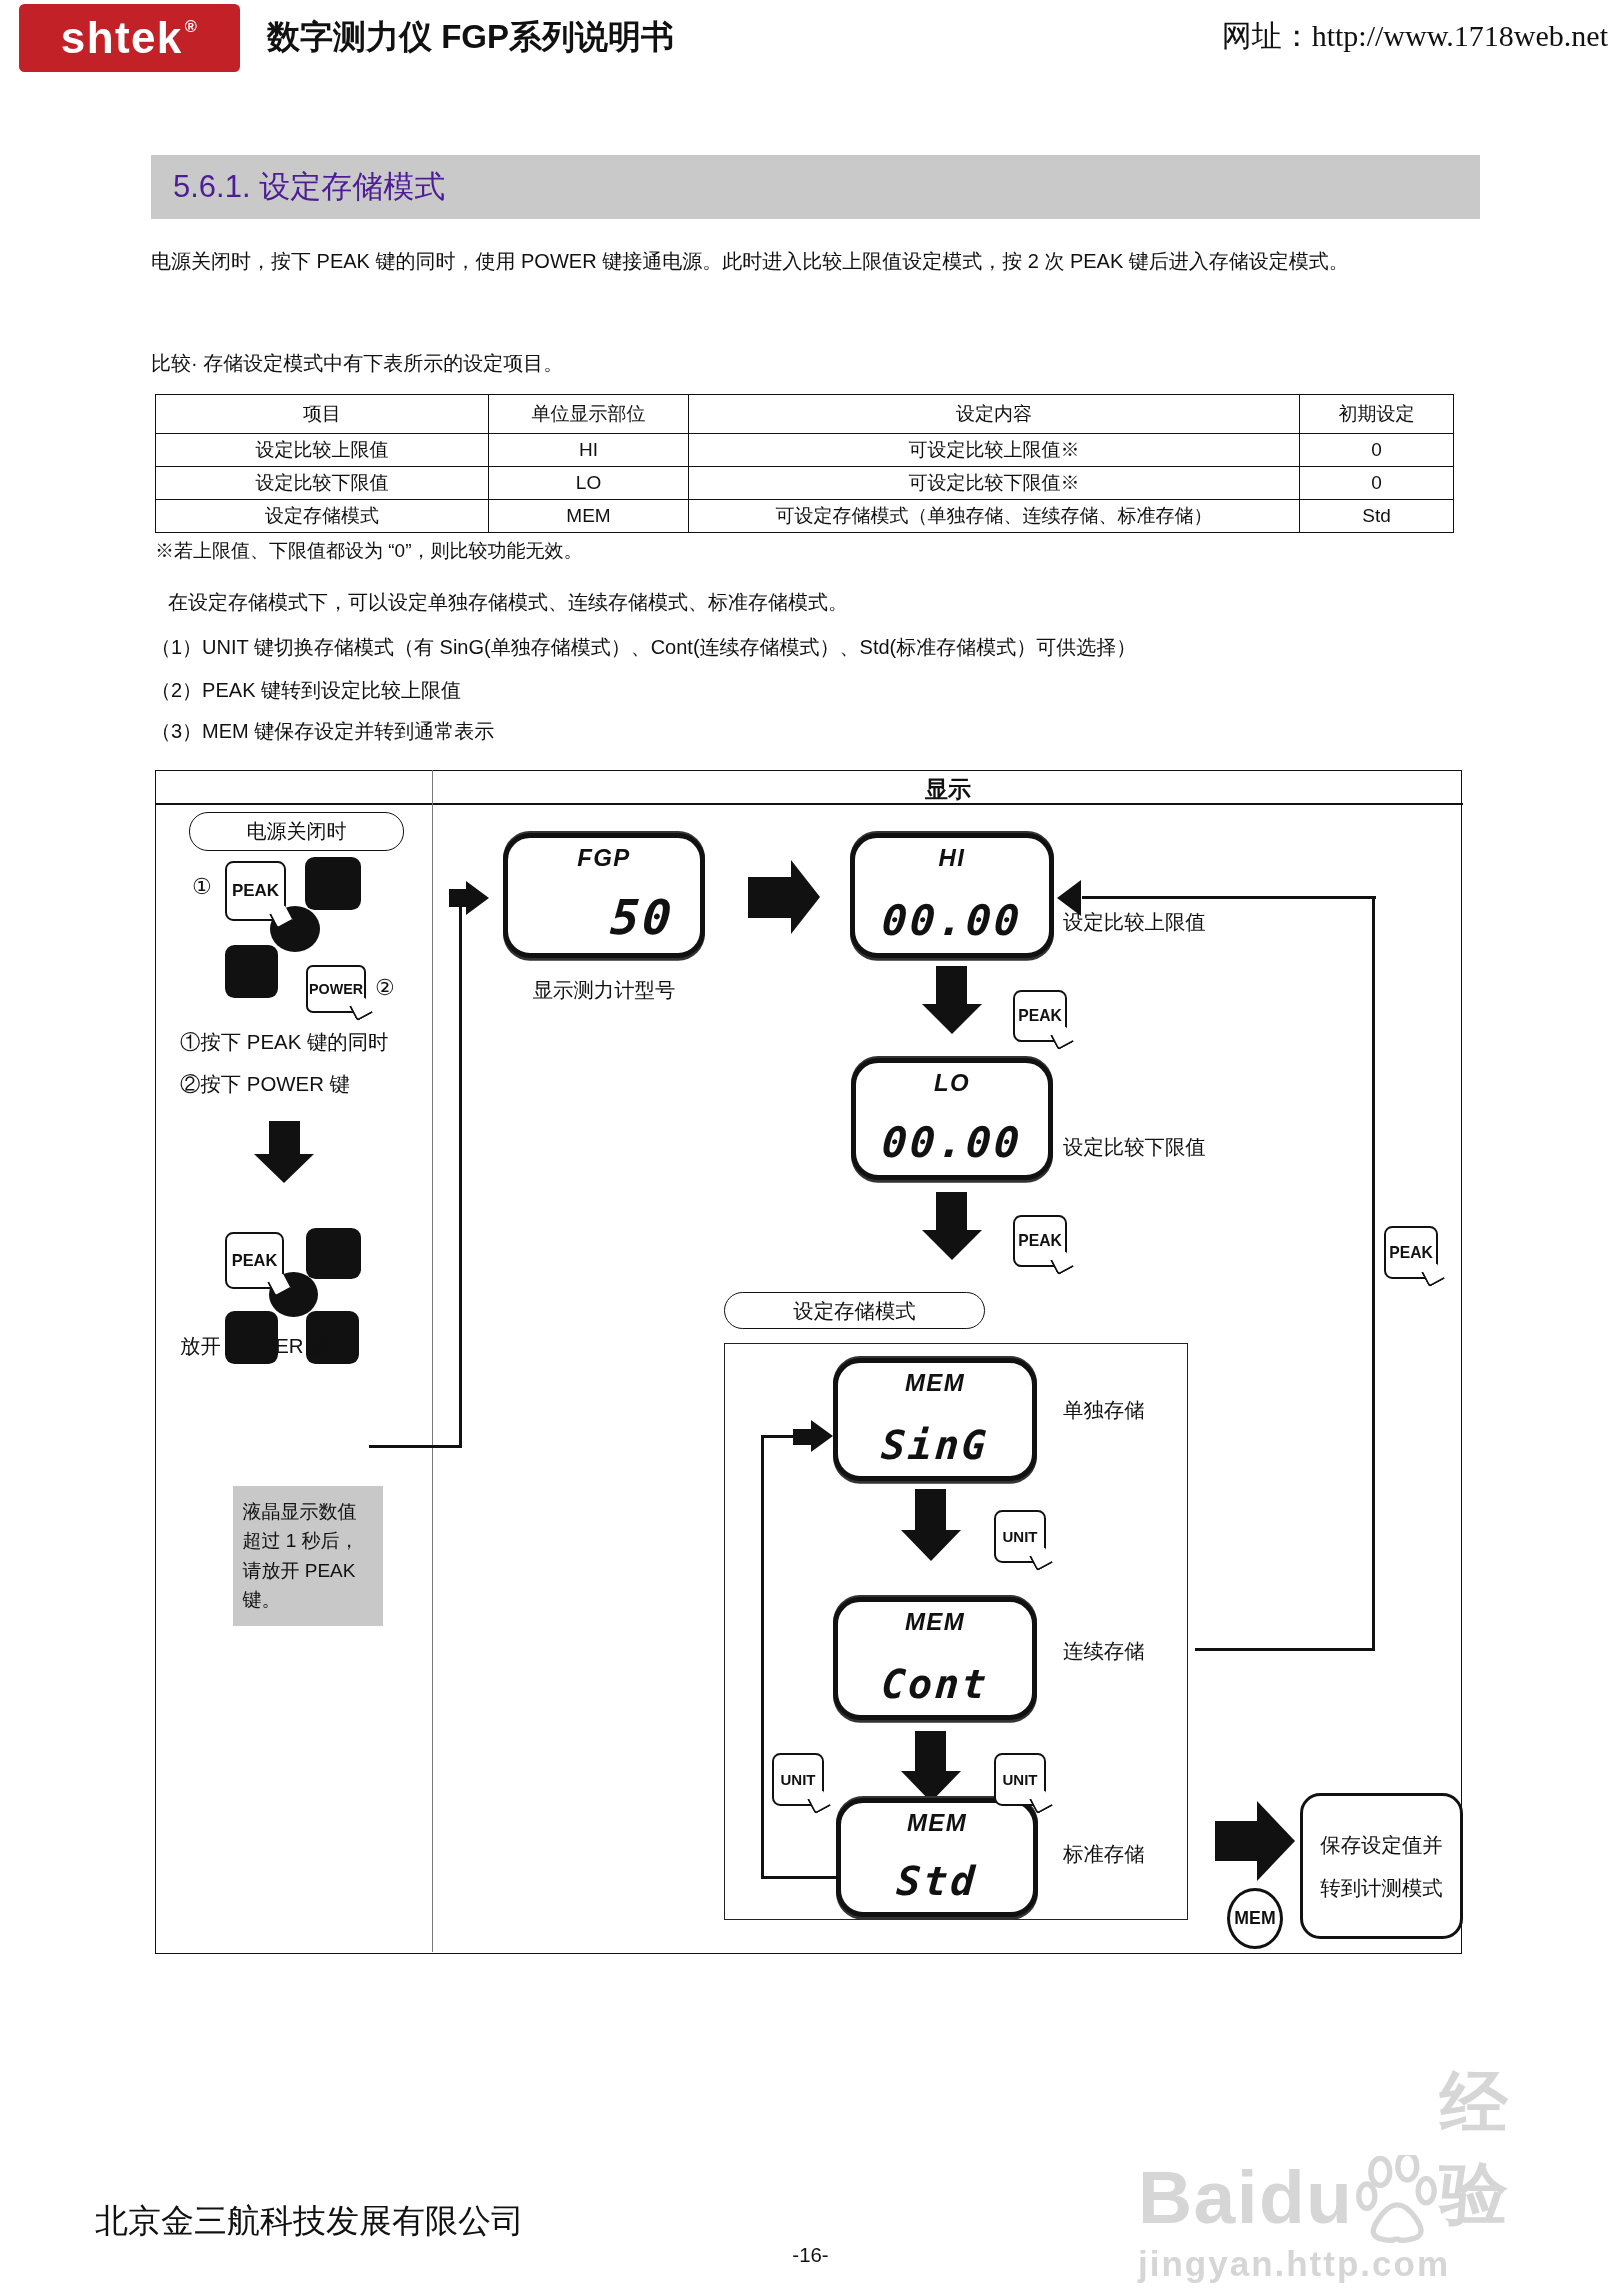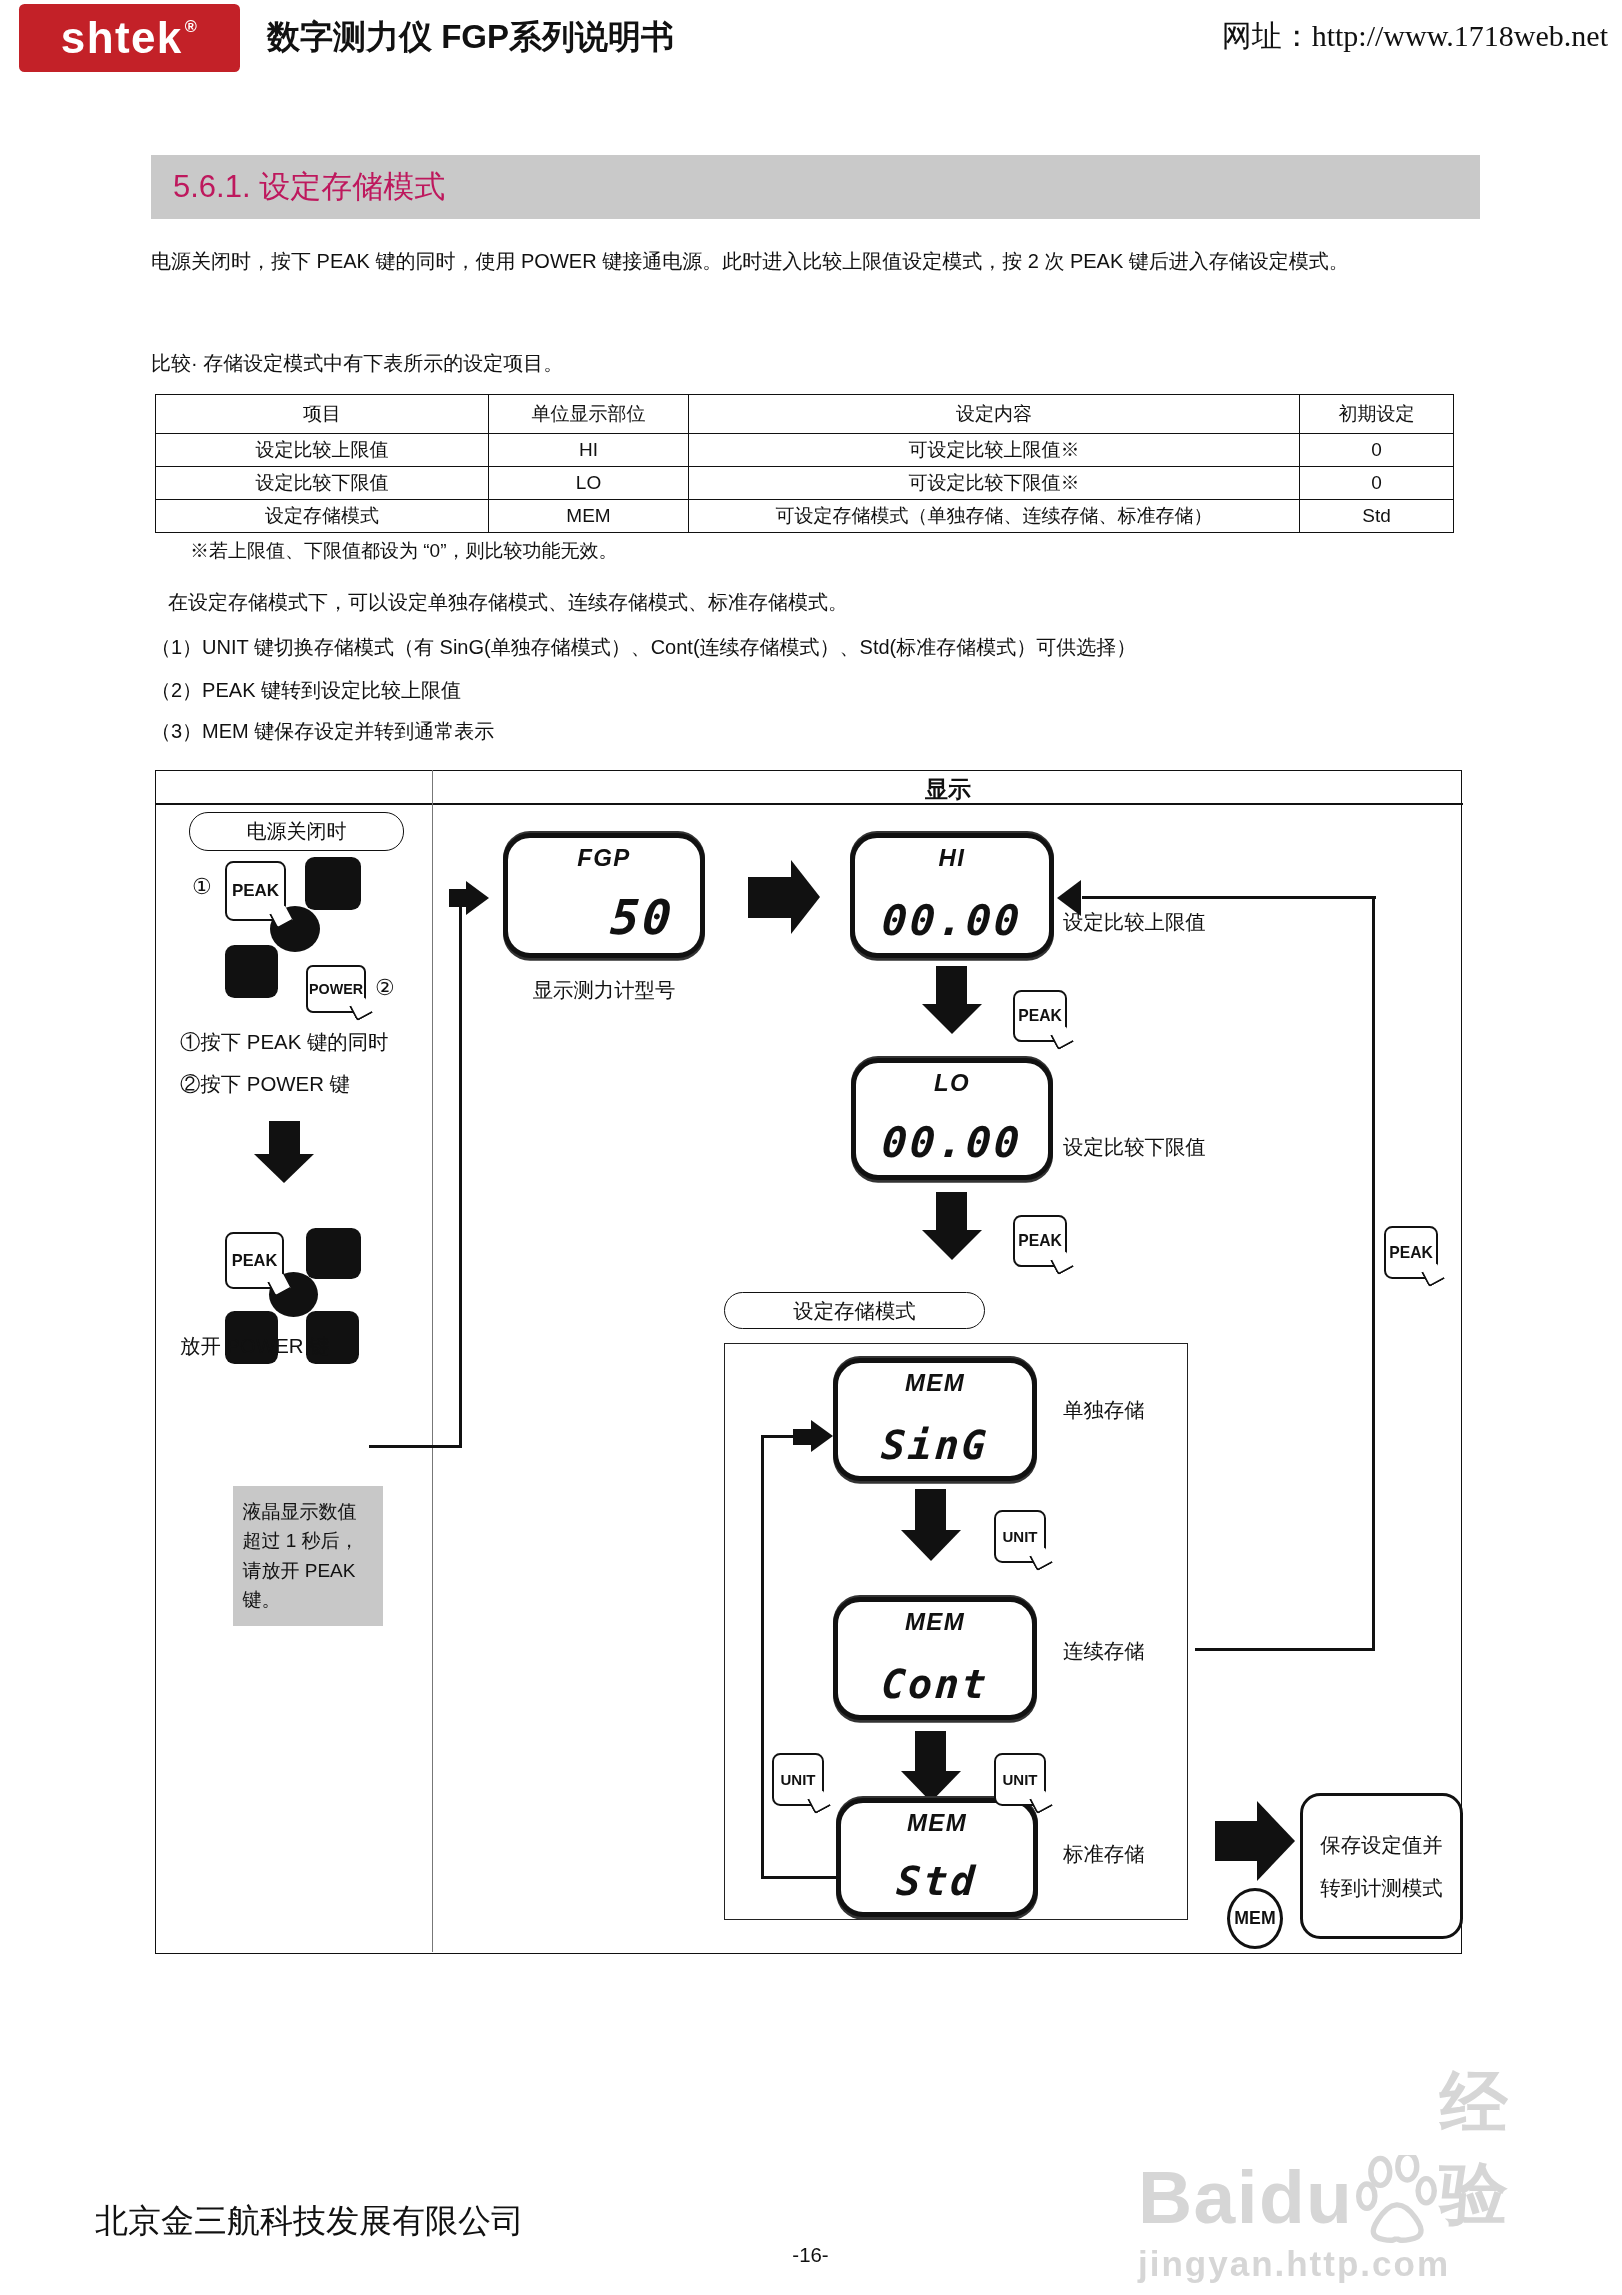--- a/index.html
+++ b/index.html
@@ -5,21 +5,21 @@
   html,body{margin:0;padding:0;background:#fff;}
   .page{position:relative;width:1623px;height:2295px;background:#fff;overflow:hidden;
         font-family:"Liberation Sans",sans-serif;color:#111;}
   .abs{position:absolute;}
   .serif{font-family:"Liberation Serif",serif;}
   
   .logo{display:flex;align-items:center;justify-content:center;border-radius:5.5px;
         font-weight:bold;color:#fff;letter-spacing:1.4px;}
   .logo sup{font-size:16.4px;margin-left:2px;margin-top:-23px;}
   
-  .secbar{display:flex;align-items:center;padding-left:22px;font-size:31px;color:#be185d;}
+  .secbar{display:flex;align-items:center;padding-left:22px;font-size:31px;color:#4c1d95;}
   
   table.spec{border-collapse:collapse;table-layout:fixed;}
   table.spec td,table.spec th{border:1.7px solid #111;text-align:center;vertical-align:middle;
         font-size:19px;font-weight:normal;padding:0 4.1px;overflow:hidden;white-space:nowrap;}
   
   .box{border:1.7px solid #111;}
   .thinbox{border:1.4px solid #222;}
   .pill{border:1.7px solid #111;border-radius:19px;display:flex;align-items:center;
         justify-content:center;font-size:20px;background:#fff;}
   .line{background:#111;}
@@ -94,21 +94,21 @@
     </tr>
     <tr style="height:33px">
       <td>设定存储模式</td>
       <td>MEM</td>
       <td>可设定存储模式（单独存储、连续存储、标准存储）</td>
       <td>Std</td>
     </tr>
   </tbody>
     </table>
 
-  <div class="abs" style="left:155px;top:538px;width:1022px;font-size:19px;margin-left:35px;">※若上限值、下限值都设为 “0”，则比较功能无效。</div>
+  <div class="abs" style="left:155px;top:538px;width:1022px;font-size:19px;">※若上限值、下限值都设为 “0”，则比较功能无效。</div>
   <div class="abs" style="left:168px;top:589px;width:1159px;font-size:20px;">在设定存储模式下，可以设定单独存储模式、连续存储模式、标准存储模式。</div>
   <div class="abs" style="left:151px;top:634px;width:1336px;font-size:20px;">（1）UNIT 键切换存储模式（有 SinG(单独存储模式）、Cont(连续存储模式）、Std(标准存储模式）可供选择）</div>
   <div class="abs" style="left:151px;top:677px;width:818px;font-size:20px;">（2）PEAK 键转到设定比较上限值</div>
   <div class="abs" style="left:151px;top:718px;width:818px;font-size:20px;">（3）MEM 键保存设定并转到通常表示</div>
 
   <div class="abs box" style="left:155px;top:770px;width:1305px;height:1182px;"></div>
   <div class="abs line" style="left:155px;top:803px;width:1308px;height:2px;"></div>
   <div class="abs" style="left:432px;top:770px;width:1.4px;height:1182px;background:#777;"></div>
   <div class="abs hdr" style="left:155px;top:774px;width:277px;margin-top:43px;">按键操作</div>
   <div class="abs hdr" style="left:433px;top:774px;width:1030px;">显示</div>

